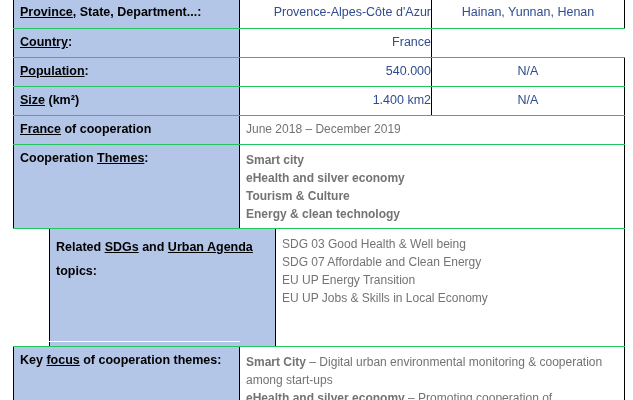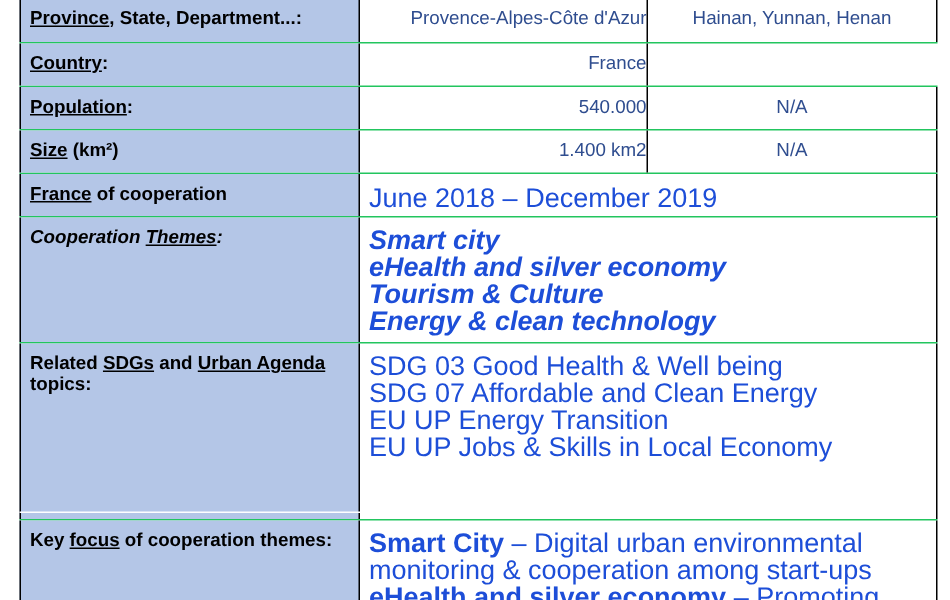--- a/index.html
+++ b/index.html
@@ -3,21 +3,21 @@
 <meta charset="utf-8">
 <style>
   html, body { margin:0; padding:0; background:#ffffff; }
   body { width:633px; height:400px; overflow:hidden; position:relative;
          font-family:"Liberation Sans", sans-serif; }
   .tbl { position:absolute; left:13px; top:-1px; width:612px; }
   .row { position:relative; display:flex; border-bottom:1px solid #22c55e; }
   .lab { width:227px; background:#b4c6e7; border-left:1px solid #000; border-right:1px solid #000;
          box-sizing:border-box; padding:6px 6px 0 6px; font-size:12.5px; font-weight:bold; color:#000; }
   .lab u { text-decoration:underline; }
-  .val { flex:1; box-sizing:border-box; border-right:1px solid #000; color:#1d4ed8; font-size:18px; }
+  .val { flex:1; box-sizing:border-box; border-right:1px solid #000; color:#737373; font-size:12px; }
   .val2 { display:flex; flex:1; }
   .val2 .c { flex:1; text-align:center; padding-top:6px; color:#2f4d8f; font-size:12.5px;
              border-right:1px solid #000; box-sizing:border-box; }
   .val2 .c:first-child { width:192px; flex:none;text-align:right; }
   .pad { padding:6px 6px 0 6px; }
   .lines div { line-height:18px; }
   .b { font-weight:bold; }
   .sep { position:absolute; left:0; width:227px; height:1px; background:#fff; }
 </style>
 </head>
@@ -54,32 +54,32 @@
       <div class="c">1.400 km2</div>
       <div class="c">N/A</div>
     </div>
   </div>
 
   <div class="row" style="height:28px;">
     <div class="lab"><u>France</u><span> of cooperation</span></div>
     <div class="val pad">June 2018 – December 2019</div>
   </div>
 
-  <div class="row" style="height:83px;font-style:italic;">
+  <div class="row" style="height:83px;">
     <div class="lab"><span>Cooperation </span><u>Themes</u><span>:</span></div>
     <div class="val pad lines b">
       <div>Smart city</div>
       <div>eHealth and silver economy</div>
       <div>Tourism &amp; Culture</div>
       <div>Energy &amp; clean technology</div>
     </div>
   </div>
 
   <div class="row" style="height:117px;">
-    <div class="lab" style="line-height:14px;"><span>Related </span><u>SDGs</u><span> and </span><u>Urban Agenda</u><span> topics:</span></div>
+    <div class="lab" style="line-height:24px;margin-left:36px;"><span>Related </span><u>SDGs</u><span> and </span><u>Urban Agenda</u><span> topics:</span></div>
     <div class="val pad lines">
       <div>SDG 03 Good Health &amp; Well being</div>
       <div>SDG 07 Affordable and Clean Energy</div>
       <div>EU UP Energy Transition</div>
       <div>EU UP Jobs &amp; Skills in Local Economy</div>
     </div>
     <div class="sep" style="top:112px;"></div>
   </div>
 
   <div class="row" style="height:80px; border-bottom:none;">

